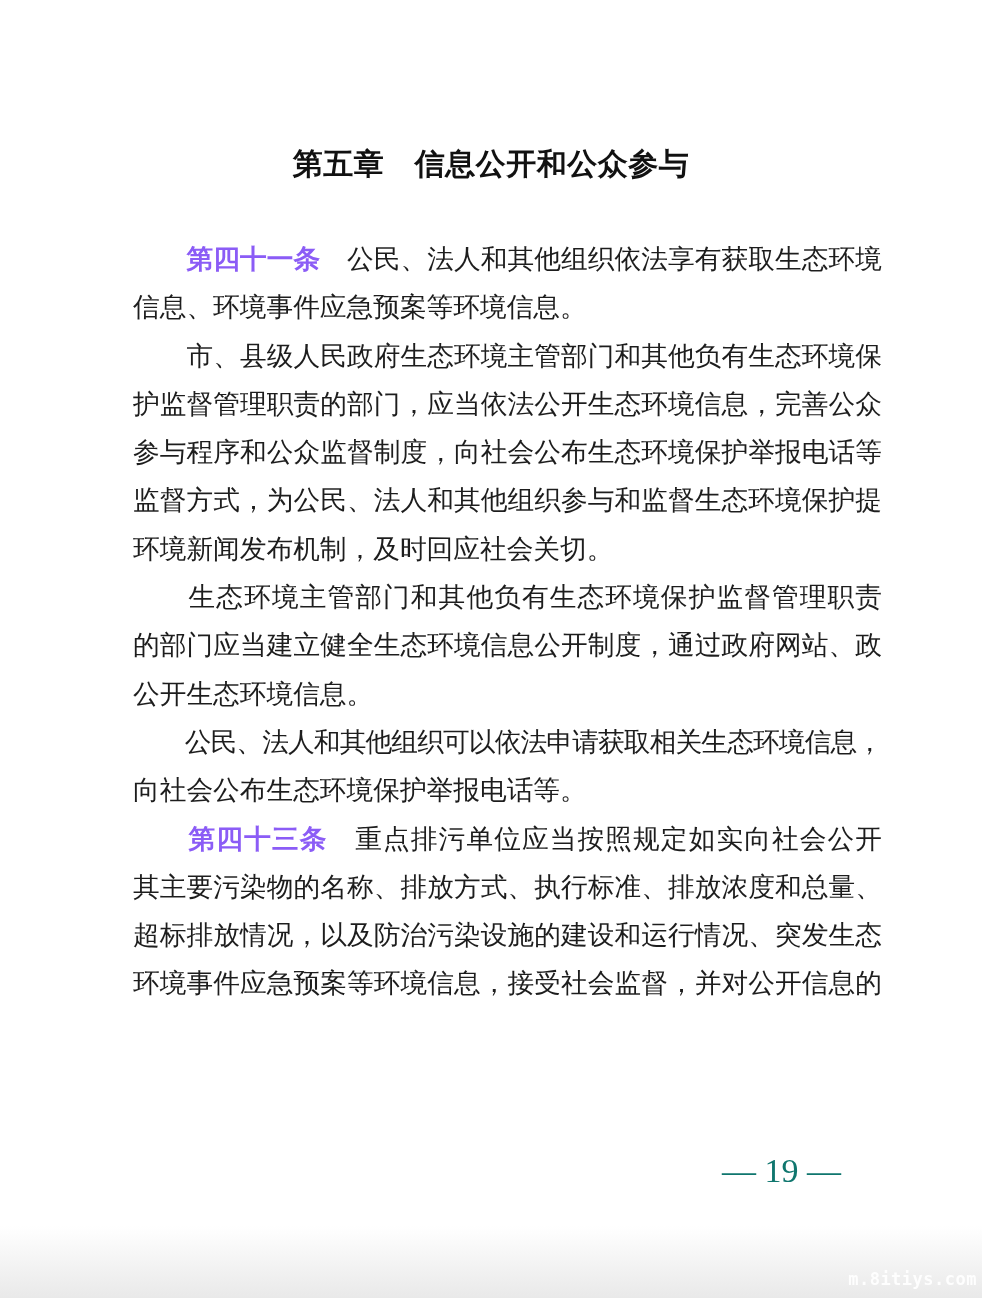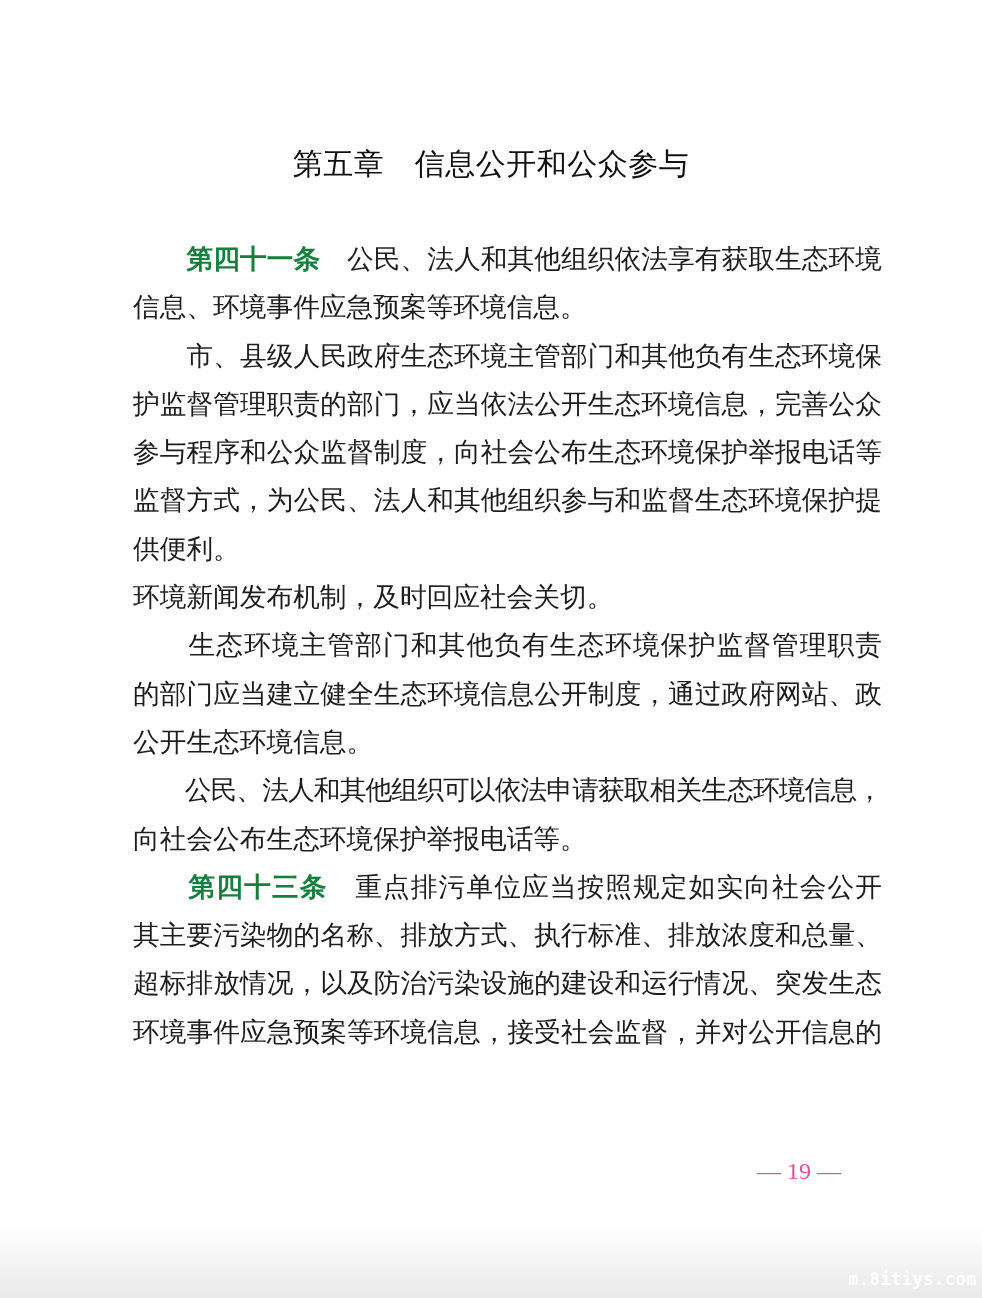--- a/index.html
+++ b/index.html
@@ -15,21 +15,21 @@
     overflow: hidden;
   }
   .chapter-title {
     position: absolute;
     top: 146px;
     left: 0;
     width: 100%;
     margin: 0;
     text-align: center;
     font-family: "Liberation Sans", sans-serif;
-    font-weight: 400;
+    font-weight: 700;
     font-size: 30px;
     line-height: 36px;
     color: #111111;
     letter-spacing: 0.5px;
   }
   .document-body {
     position: absolute;
     left: 133px;
     top: 235px;
     width: 749px;
@@ -48,30 +48,30 @@
   .line.justify {
     text-align: justify;
     text-align-last: justify;
   }
   .line.compress {
     letter-spacing: -1px;
   }
   .lead {
     font-family: "Liberation Sans", sans-serif;
     font-weight: 700;
-    color: #15803d;
+    color: #8b5cf6;
   }
   .page-number {
     position: absolute;
     top: 1156px;
     right: 141px;
     font-family: "Liberation Serif", serif;
-    font-size: 24px;
+    font-size: 34px;
     line-height: 30px;
-    color: #ec4899;
+    color: #0f766e;
     white-space: nowrap;
   }
   .bottom-gradient {
     position: absolute;
     left: 0;
     bottom: 0;
     width: 100%;
     height: 72px;
     background: linear-gradient(to bottom, rgba(233,233,233,0) 0%, #e9e9e9 100%);
     pointer-events: none;
@@ -96,21 +96,20 @@
   <div class="document-body">
       <div class="paragraph">
         <div class="line justify"><span class="reg">　　</span><span class="lead">第四十一条</span><span class="reg">　公民、法人和其他组织依法享有获取生态环境</span></div>
         <div class="line"><span class="reg">信息、环境事件应急预案等环境信息。</span></div>
       </div>
       <div class="paragraph">
         <div class="line justify"><span class="reg">　　市、县级人民政府生态环境主管部门和其他负有生态环境保</span></div>
         <div class="line justify"><span class="reg">护监督管理职责的部门，应当依法公开生态环境信息，完善公众</span></div>
         <div class="line justify"><span class="reg">参与程序和公众监督制度，向社会公布生态环境保护举报电话等</span></div>
         <div class="line justify"><span class="reg">监督方式，为公民、法人和其他组织参与和监督生态环境保护提</span></div>
-        <div class="line"><span class="reg">供便利。</span></div>
       </div>
       <div class="paragraph">
         <div class="line"><span class="reg">环境新闻发布机制，及时回应社会关切。</span></div>
       </div>
       <div class="paragraph">
         <div class="line justify"><span class="reg">　　生态环境主管部门和其他负有生态环境保护监督管理职责</span></div>
         <div class="line justify"><span class="reg">的部门应当建立健全生态环境信息公开制度，通过政府网站、政</span></div>
         <div class="line"><span class="reg">公开生态环境信息。</span></div>
       </div>
       <div class="paragraph">

